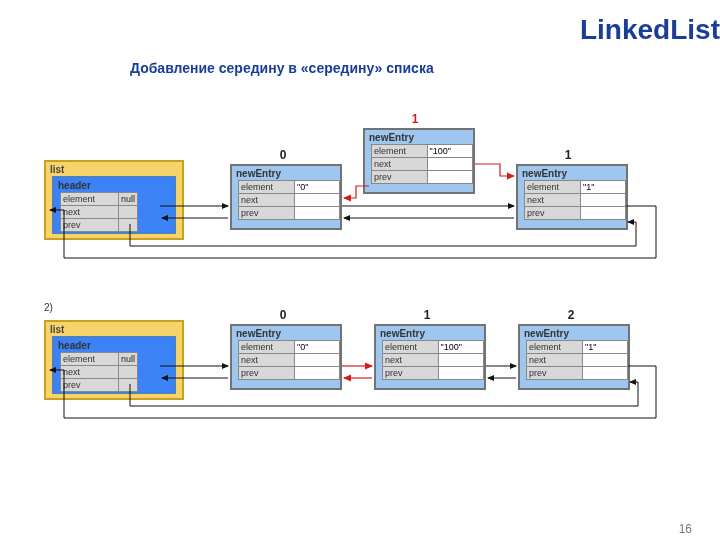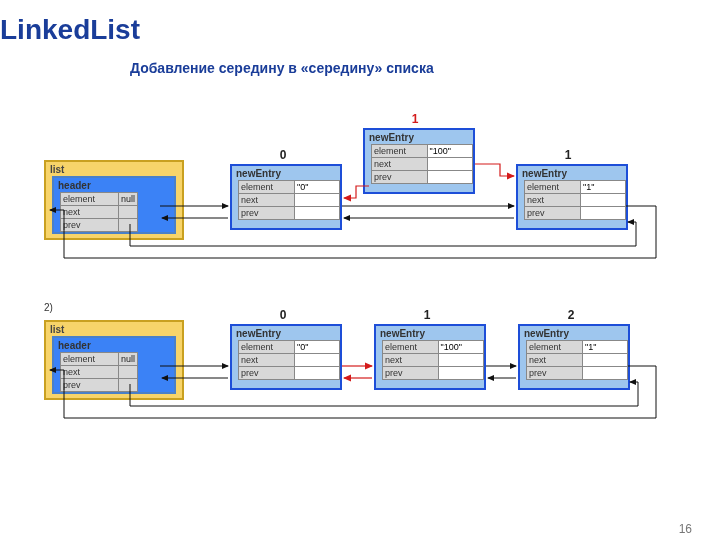--- a/index.html
+++ b/index.html
@@ -1,33 +1,33 @@
 <!DOCTYPE html>
 <html><head>
 <meta charset="utf-8">
 <style>
   html,body{margin:0;padding:0;width:720px;height:540px;background:#fff;font-family:Arial,Helvetica,sans-serif;position:relative;overflow:hidden}
-  .title{font-family:Verdana,Arial,sans-serif;font-weight:bold;font-size:28px;color:#1a3d99;text-align:left;margin-top:14px}
+  .title{font-family:Verdana,Arial,sans-serif;font-weight:bold;font-size:28px;color:#1a3d99;text-align:right;margin-top:14px}
   .subtitle{font-family:Verdana,Arial,sans-serif;font-weight:bold;font-size:14px;color:#1a3d99;margin-top:14px;margin-left:130px}
   .step-label{position:absolute;font-size:10px;color:#333}
   .page-num{position:absolute;right:28px;bottom:4px;font-size:12px;color:#777}
 
   
   .list-box{position:absolute;border:2px solid #c9a020;background:#f7d46a;box-sizing:border-box}
   .list-title{font-size:10px;font-weight:bold;color:#444;padding:2px 4px 12px 4px}
   .header-box{position:absolute;border:2px solid #4a80c8;background:#3b82f6;box-sizing:border-box}
   .header-title{font-size:10px;font-weight:bold;color:#333;padding:2px 4px}
   .tbl{position:absolute;border-collapse:collapse}
   .tbl td{border:1px solid #888;background:#d8d8d8;font-size:9px;padding:1px 2px;box-sizing:border-box;height:13px}
   .tbl .k{width:58px;color:#333}
   .tbl .v{width:16px;text-align:left;color:#222}
   .tbl .vw{width:48px;background:#fff}
 
   
-  .entry-box{position:absolute;border:2px solid #1d4ed8;background:#9ec6ee;box-sizing:border-box}
+  .entry-box{position:absolute;border:2px solid #737373;background:#9ec6ee;box-sizing:border-box}
   .entry-title{font-size:10px;font-weight:bold;color:#333;padding:2px 4px}
   .idx-label{position:absolute;font-size:12px;font-weight:bold;color:#222;text-align:center;width:40px}
   .idx-red{color:#d41b1b}
 
   svg.arrows{position:absolute;left:0;top:0;pointer-events:none}
   .arr-black{stroke:#111;stroke-width:1;fill:none;marker-end:url(#ah-black)}
   .arr-red{stroke:#d41b1b;stroke-width:1.2;fill:none;marker-end:url(#ah-red)}
 </style>
 </head>
 <body>

